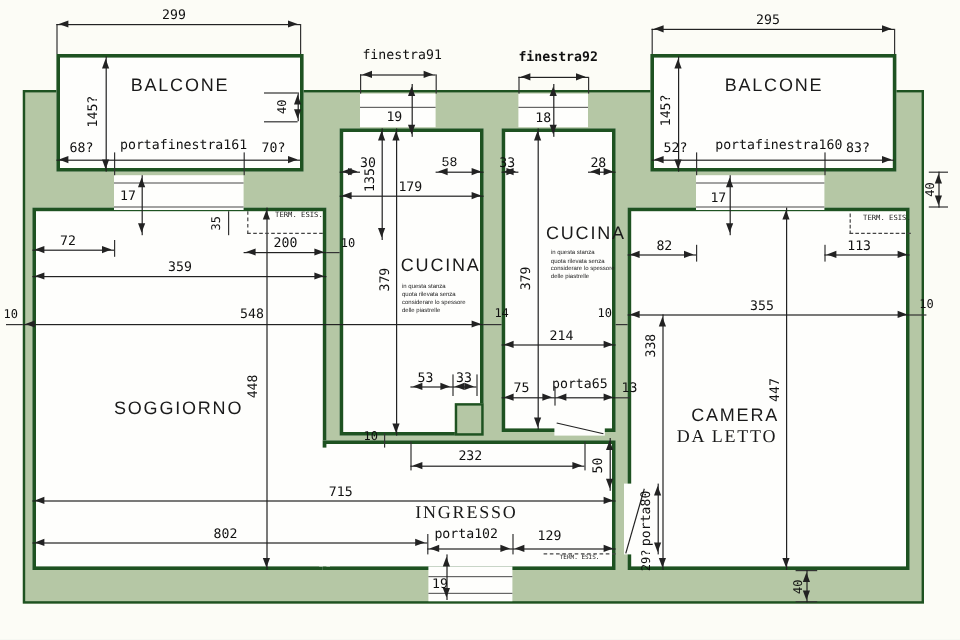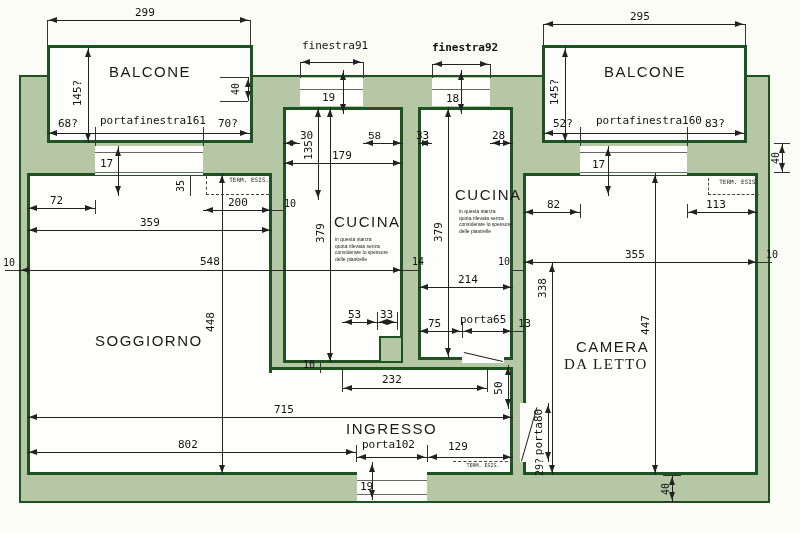--- a/index.html
+++ b/index.html
@@ -156,21 +156,21 @@
   <div class="ext" style="left:663px;top:501px;width:18px;height:1px;"></div>
   <div class="ext" style="left:774px;top:143px;width:16px;height:1px;"></div>
   <div class="ext" style="left:774px;top:172px;width:16px;height:1px;"></div>
   <div class="ext" style="left:320px;top:361px;width:1px;height:12px;"></div>
 
   <div class="rname" style="left:105px;top:63px;width:90px;text-align:center;">BALCONE</div>
   <div class="rname" style="left:600px;top:63px;width:90px;text-align:center;">BALCONE</div>
   <div class="rname" style="left:95px;top:332px;">SOGGIORNO</div>
   <div class="rname" style="left:334px;top:213px;">CUCINA</div>
   <div class="rname" style="left:455px;top:186px;">CUCINA</div>
-  <div class="rname" style="left:346px;top:420px;">INGRESSO</div>
+  <div class="rname" style="left:346px;top:420px;font-family:Liberation Serif, serif;">INGRESSO</div>
   <div class="rname" style="left:576px;top:338px;">CAMERA</div>
   <div class="rname" style="left:564px;top:356px;font-family:Liberation Serif, serif;">DA LETTO</div>
 
   <div class="note" style="left:335px;top:236px;">
     <div>in questa stanza</div>
       <div>quota rilevata senza</div>
     <div>considerare lo spessore</div>
       <div>delle piastrelle</div>
   </div>
   <div class="note" style="left:459px;top:208px;">

